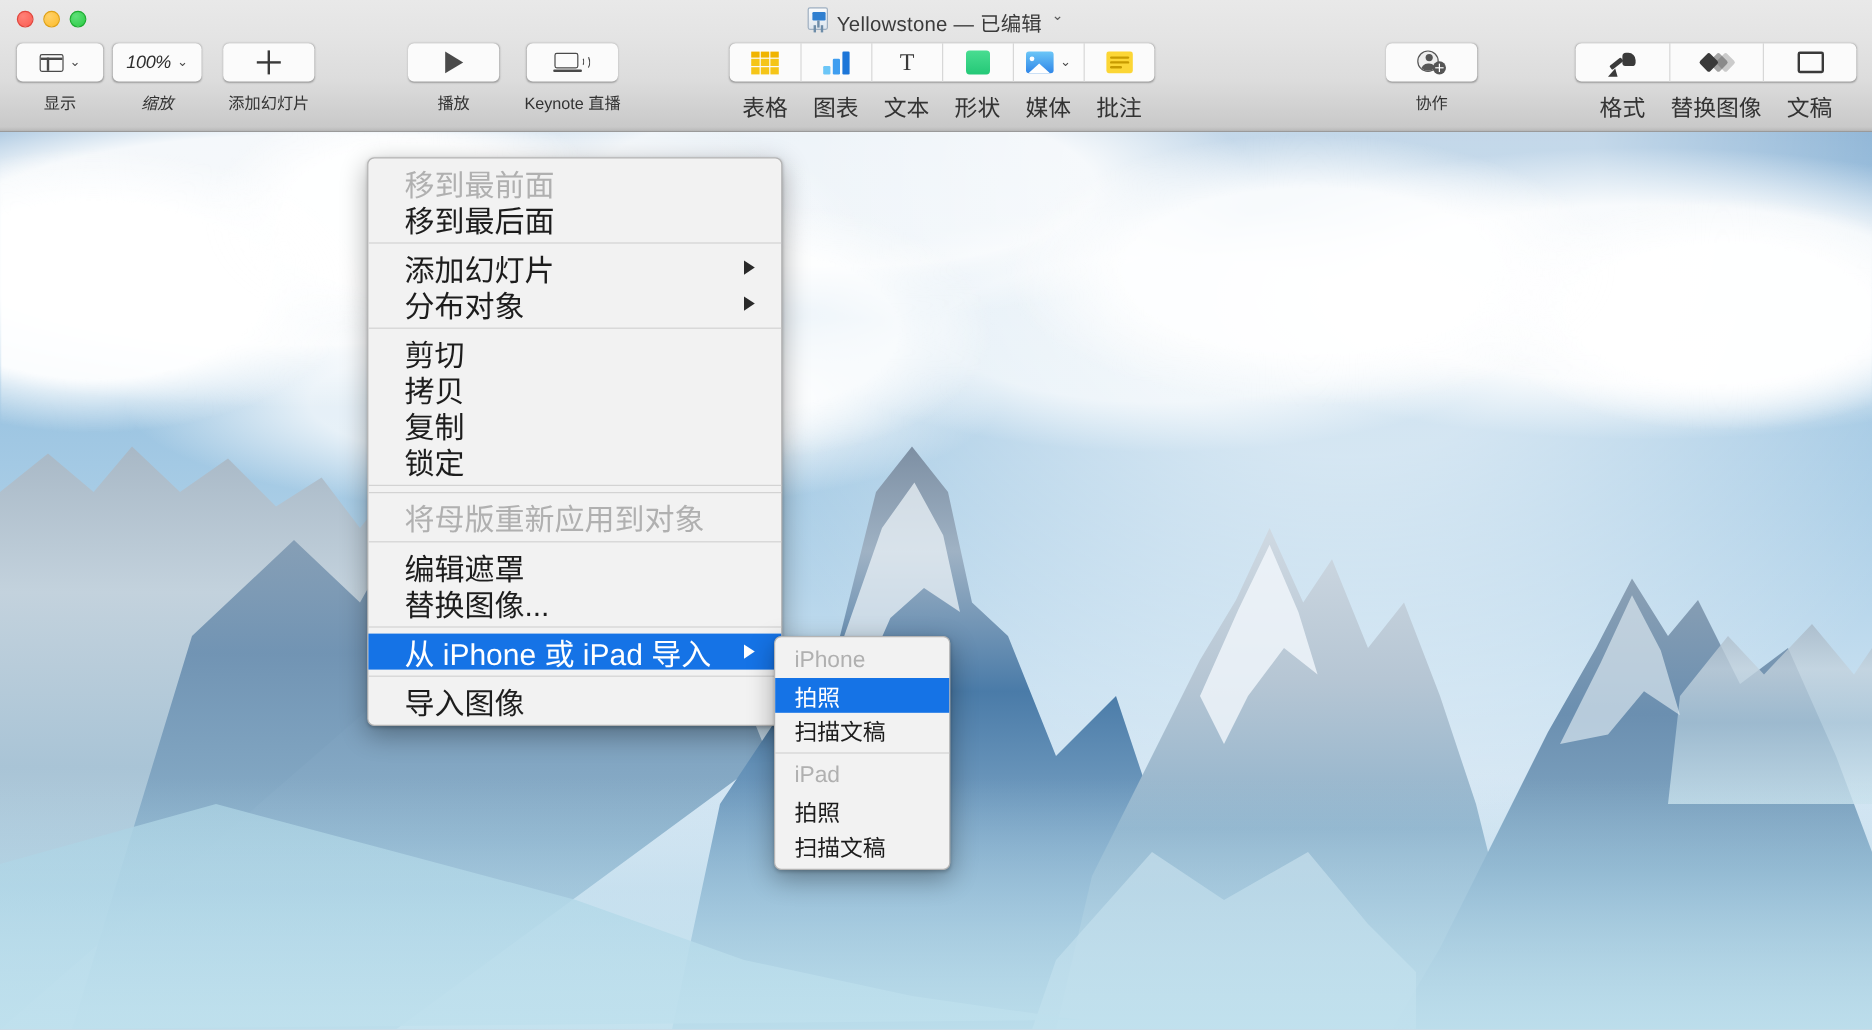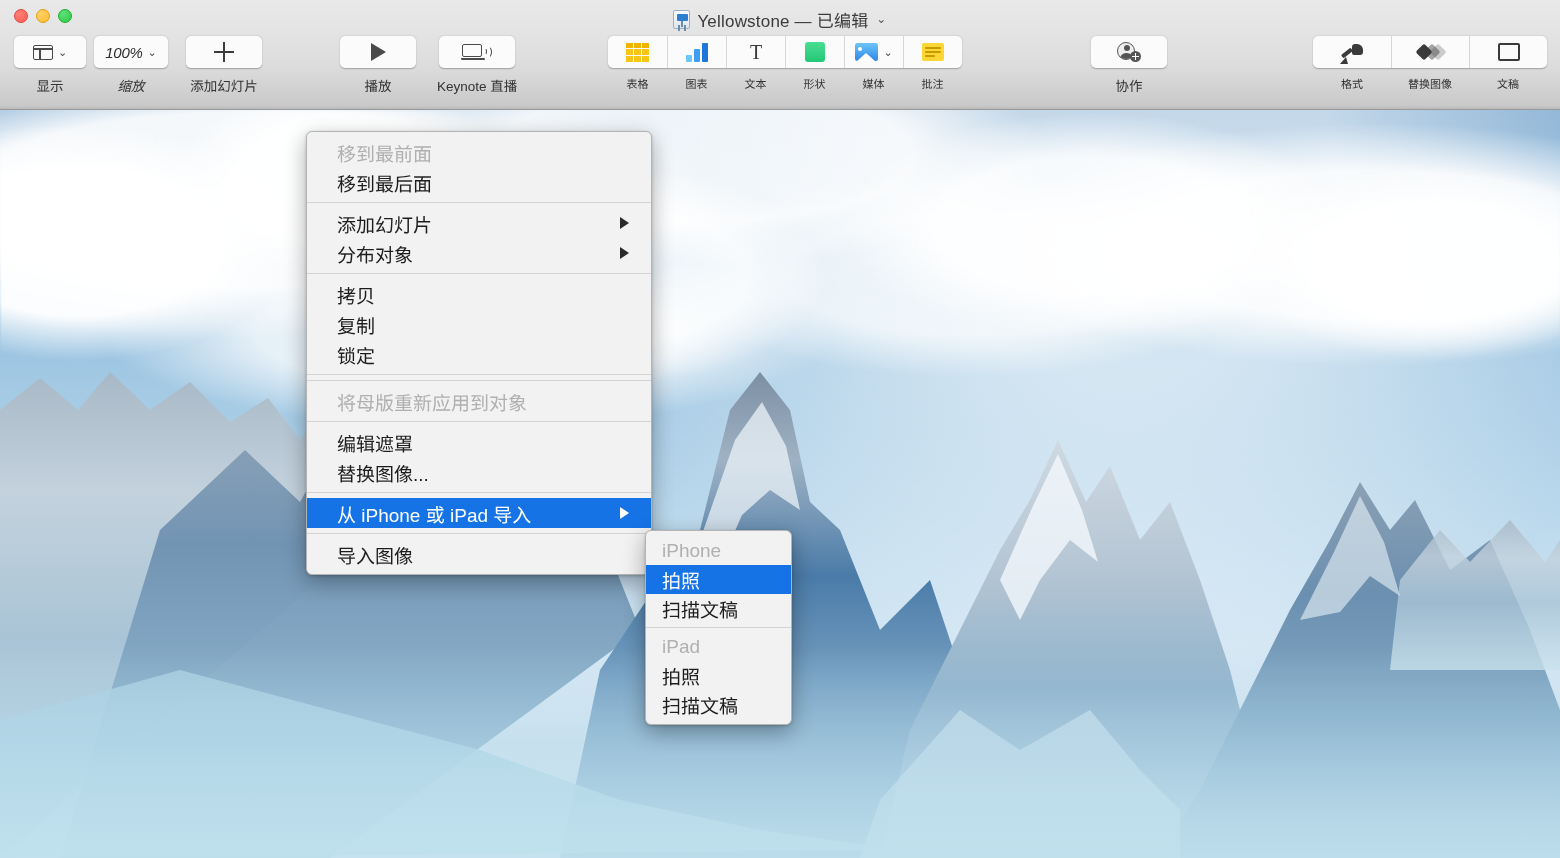--- a/index.html
+++ b/index.html
@@ -18,21 +18,21 @@
     z-index:10;
   }
   .traffic { position:absolute; left:14px; top:9px; display:flex; gap:8px; }
   .tl { width:14px; height:14px; border-radius:50%; display:block; }
   .tl.red    { background:radial-gradient(circle at 35% 30%, #ff8177, #fb5c52); border:1px solid #e0463d; }
   .tl.yellow { background:radial-gradient(circle at 35% 30%, #ffd168, #fdbc2c); border:1px solid #e0a115; }
   .tl.green  { background:radial-gradient(circle at 35% 30%, #5fe07a, #2bcb43); border:1px solid #1eac32; }
 
   .doc-title {
     position:absolute; left:0; right:0; top:6px; height:26px;
-    display:flex; align-items:center; justify-content:center; gap:7px;
+    display:flex; align-items:flex-start; justify-content:center; gap:7px;
     font-size:17px; color:#3b3b3b; letter-spacing:.2px;
   }
   .doc-icon {
     width:17px; height:19px; border-radius:2px;
     background:linear-gradient(180deg,#f9fbfd,#dde6ef);
     border:1px solid #9fb0c2;
     position:relative; flex:none;
   }
   .doc-icon::before{
     content:""; position:absolute; left:2.5px; top:3px; width:11px; height:7px;
@@ -51,21 +51,21 @@
     background:#fbfbfb; border-radius:5px; height:32px;
     box-shadow:0 0.5px 1.5px rgba(0,0,0,.28);
     display:flex; align-items:center; justify-content:center;
     padding:0 10px; cursor:default;
   }
   .tb-label { margin-top:7px; font-size:13.5px; color:#333; white-space:nowrap; }
   .tb-seg { display:flex; background:#fbfbfb; border-radius:5px; box-shadow:0 0.5px 1.5px rgba(0,0,0,.28); height:32px; }
   .tb-seg > .seg { display:flex; align-items:center; justify-content:center; width:59px; height:32px; }
   .tb-seg > .seg + .seg { border-left:1px solid #d7d7d7; }
   .seg-labels { display:flex; margin-top:7px; }
-  .seg-labels span { width:59px; text-align:center; font-size:11px; color:#333; white-space:nowrap; }
+  .seg-labels span { width:59px; text-align:center; font-size:19px; color:#333; white-space:nowrap; }
   .chev { font-size:11px; color:#4a4a4a; margin-left:5px; line-height:1; }
 
   
   .ic-display { width:20px; height:15px; border:1.8px solid #4a4a4a; border-radius:2px; position:relative; }
   .ic-display::before{content:"";position:absolute;left:0;top:2.6px;width:100%;height:1.6px;background:#4a4a4a;}
   .ic-display::after{content:"";position:absolute;left:5.4px;top:2.6px;width:1.6px;bottom:0;background:#4a4a4a;}
   .ic-zoom { font-size:15px; color:#2e2e2e; letter-spacing:-.3px; }
   .ic-plus { position:relative; width:20px; height:20px; }
   .ic-plus::before{content:"";position:absolute;left:0;top:9px;width:20px;height:2px;background:#3a3a3a;}
   .ic-plus::after{content:"";position:absolute;left:9px;top:0;width:2px;height:20px;background:#3a3a3a;}
@@ -134,21 +134,21 @@
     position:absolute; left:0; right:0; bottom:0; height:210px;
     background:linear-gradient(180deg, rgba(168,207,228,0) 0%, rgba(170,210,230,.45) 45%, rgba(186,222,236,.78) 100%);
     pointer-events:none;
   }
 
   
   .menu {
     position:absolute; z-index:30;
     background:#f2f2f2; border:1px solid #b4b4b4; border-radius:6px;
     box-shadow:0 7px 22px rgba(0,0,0,.33), 0 1px 3px rgba(0,0,0,.2);
-    padding:5px 0; font-size:19px; color:#1d1d1d;
+    padding:5px 0; font-size:25px; color:#1d1d1d;
   }
   .menu.main { left:306px; top:131px; width:346px; }
   .menu.sub  { left:645px; top:530px; width:147px; font-size:19px; }
   .mi {
     height:30px; display:flex; align-items:center;
     padding:0 14px 0 30px; position:relative; white-space:nowrap; cursor:default;
   }
   .menu.sub .mi { padding-left:16px; height:29px; }
   .mi.disabled { color:#b0b0b0; }
   .mi.hl { background:#1573e6; color:#fff; }
@@ -266,21 +266,21 @@
         <div class="seg-labels">
           <span>表格</span>
           <span>图表</span>
           <span>文本</span>
           <span>形状</span>
           <span>媒体</span>
           <span>批注</span>
         </div>
       </div>
 
-      <div class="tb-group" style="left:1091px;">
+      <div class="tb-group" style="left:1155px;">
         <div class="tb-btn" style="width:76px;">
           <span class="ic-collab">
             <span class="circ"></span>
               <span class="plus"></span>
           </span>
         </div>
         <div class="tb-label">协作</div>
       </div>
 
       <div class="tb-group" style="left:1313px;">
@@ -389,20 +389,23 @@
       <span class="arrow"></span>
     </div>
     <div class="mi">
       <span>分布对象</span>
       <span class="arrow"></span>
     </div>
 
     <div class="sep"></div>
 
     <div class="mi">
+        <span>剪切</span>
+      </div>
+    <div class="mi">
         <span>拷贝</span>
       </div>
     <div class="mi">
         <span>复制</span>
       </div>
     <div class="mi">
         <span>锁定</span>
       </div>
 
     <div class="sep"></div>

